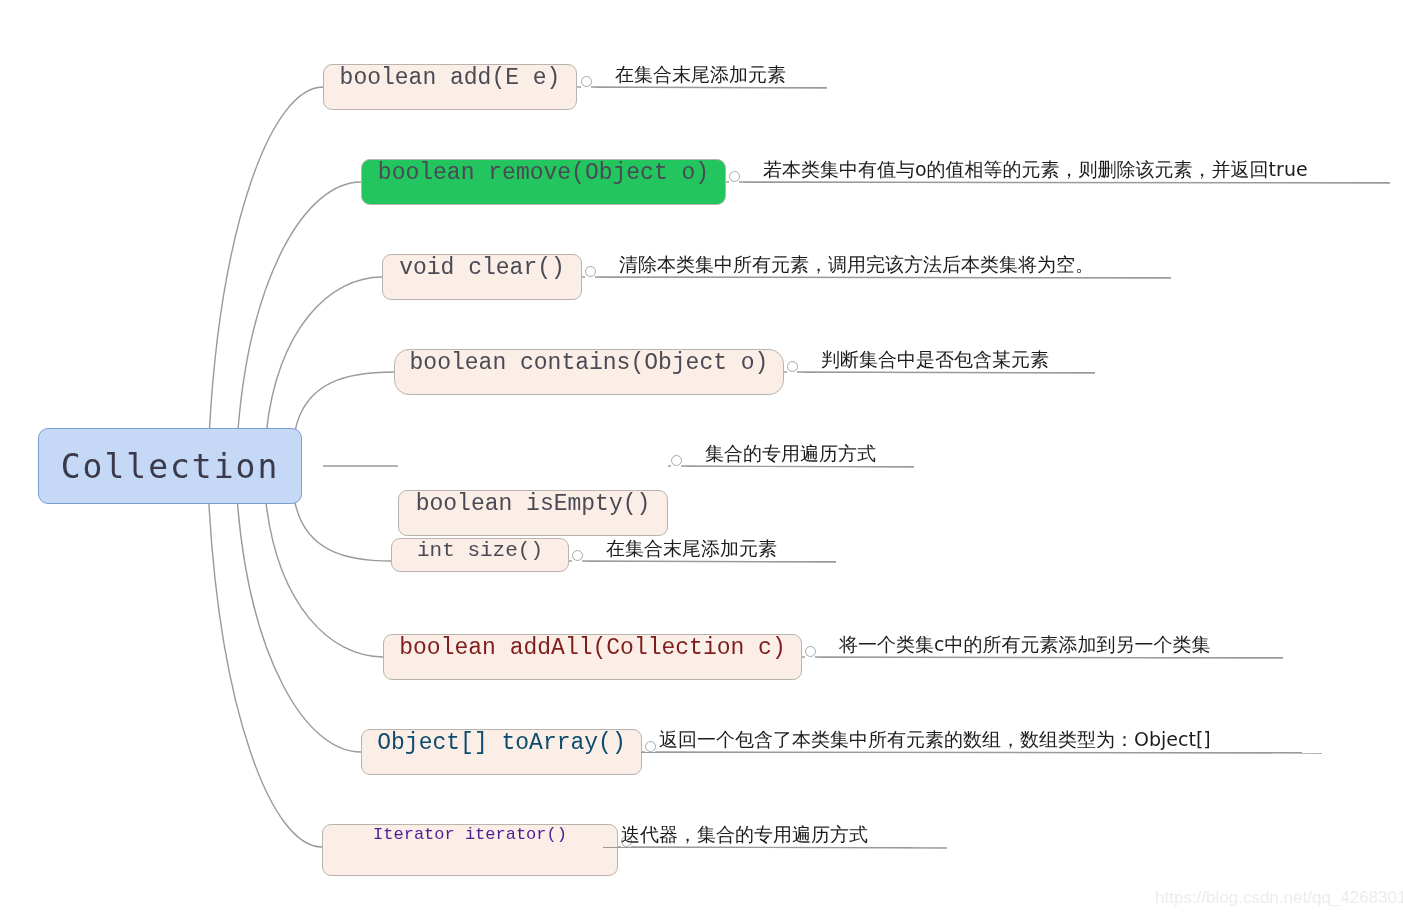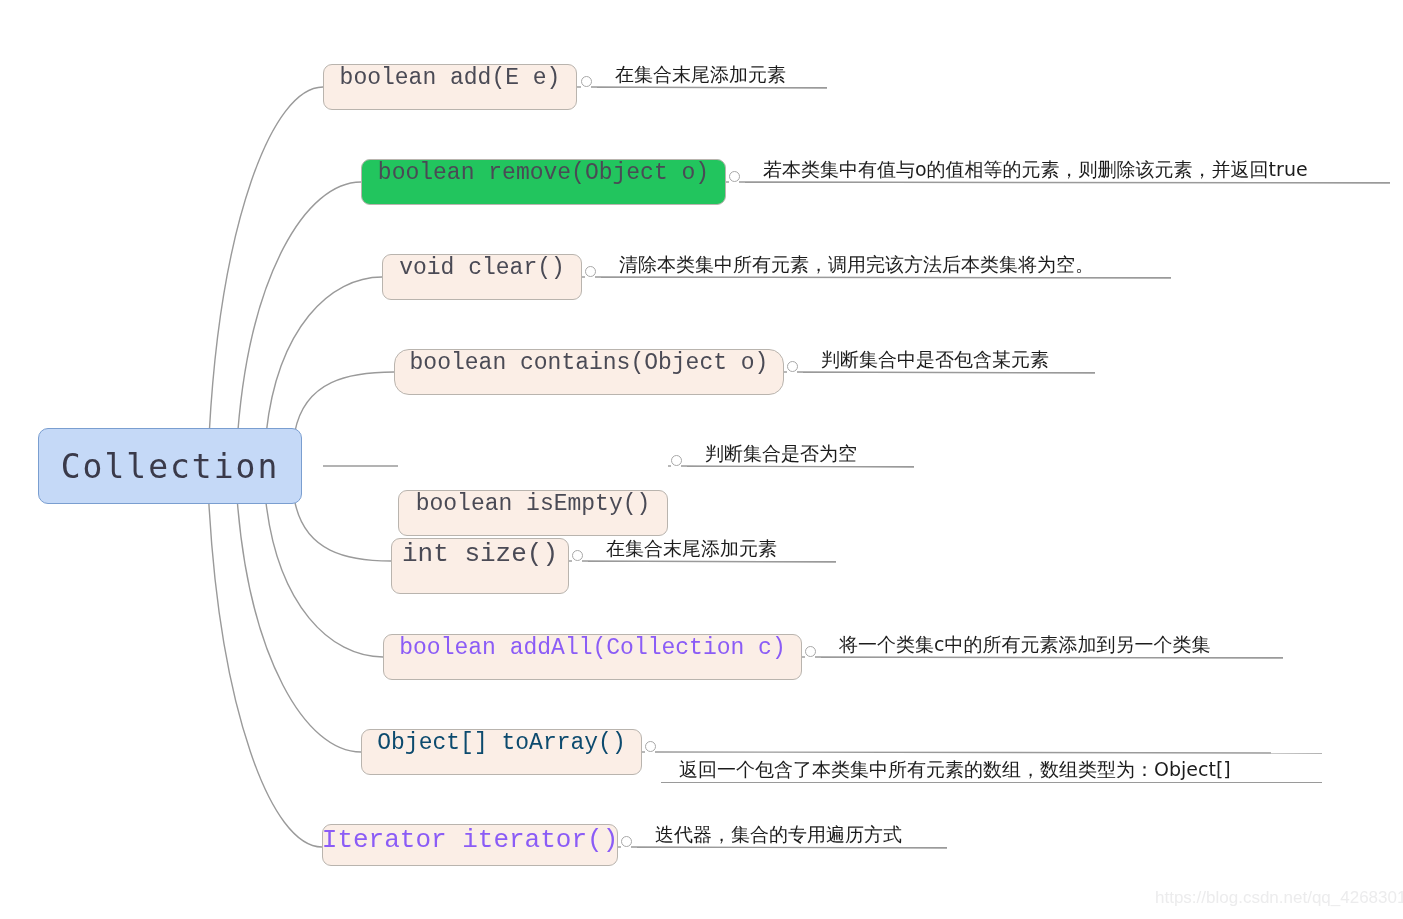--- a/index.html
+++ b/index.html
@@ -177,52 +177,52 @@
       <div class="connector-dot" style="left: 787px; top: 361px;"></div>
       <div class="note" style="left: 803px; top: 340px; width: 292px; height: 33px;">
         <div class="note-text">判断集合中是否包含某元素</div>
         <div class="note-rule" style="width: 292px; background: rgb(154, 154, 154);"></div>
       </div>
       <div class="method-node" style="left: 398px; top: 443px; width: 270px; height: 46px; background: rgb(251, 238, 230); border-color: rgb(185, 180, 174); color: rgb(74, 74, 85); font-size: 23px; margin-top: 47px;">
         <span>boolean isEmpty()</span>
       </div>
       <div class="connector-dot" style="left: 671px; top: 455px;"></div>
       <div class="note" style="left: 687px; top: 434px; width: 227px; height: 33px;">
-        <div class="note-text">判断集合是否为空</div>
+        <div class="note-text">集合的专用遍历方式</div>
         <div class="note-rule" style="width: 227px; background: rgb(154, 154, 154);"></div>
       </div>
-      <div class="method-node" style="left: 391px; top: 538px; width: 178px; height: 56px; background: rgb(251, 238, 230); border-color: rgb(185, 180, 174); color: rgb(74, 74, 85); font-size: 26px;">
+      <div class="method-node" style="left: 391px; top: 538px; width: 178px; height: 34px; background: rgb(251, 238, 230); border-color: rgb(185, 180, 174); color: rgb(74, 74, 85); font-size: 21px;">
         <span>int size()</span>
       </div>
       <div class="connector-dot" style="left: 572px; top: 550px;"></div>
       <div class="note" style="left: 588px; top: 529px; width: 248px; height: 33px;">
         <div class="note-text">在集合末尾添加元素</div>
         <div class="note-rule" style="width: 248px; background: rgb(154, 154, 154);"></div>
       </div>
-      <div class="method-node" style="left: 383px; top: 634px; width: 419px; height: 46px; background: rgb(251, 238, 230); border-color: rgb(185, 180, 174); color: #8b5cf6; font-size: 23px;">
+      <div class="method-node" style="left: 383px; top: 634px; width: 419px; height: 46px; background: rgb(251, 238, 230); border-color: rgb(185, 180, 174); color: #7f1d1d; font-size: 23px;">
         <span>boolean addAll(Collection c)</span>
       </div>
       <div class="connector-dot" style="left: 805px; top: 646px;"></div>
       <div class="note" style="left: 821px; top: 625px; width: 462px; height: 33px;">
         <div class="note-text">将一个类集c中的所有元素添加到另一个类集</div>
         <div class="note-rule" style="width: 462px; background: rgb(154, 154, 154);"></div>
       </div>
       <div class="method-node" style="left: 361px; top: 729px; width: 281px; height: 46px; background: rgb(251, 238, 230); border-color: rgb(185, 180, 174); color: #0c4a6e; font-size: 23px;">
         <span>Object[] toArray()</span>
       </div>
       <div class="connector-dot" style="left: 645px; top: 741px;"></div>
-      <div class="note" style="left: 661px; top: 720px; width: 661px; height: 33px; margin-top: 30px;">
+      <div class="note" style="left: 641px; top: 720px; width: 661px; height: 33px;">
         <div class="note-text">返回一个包含了本类集中所有元素的数组，数组类型为：Object[]</div>
         <div class="note-rule" style="width: 661px; background: rgb(154, 154, 154);"></div>
       </div>
-      <div class="method-node" style="left: 322px; top: 824px; width: 296px; height: 42px; background: rgb(251, 238, 230); border-color: rgb(185, 180, 174); color: #8b5cf6; font-size: 26px;">
+      <div class="method-node" style="left: 322px; top: 824px; width: 296px; height: 52px; background: rgb(251, 238, 230); border-color: rgb(185, 180, 174); color: #4c1d95; font-size: 17px;">
         <span>Iterator iterator()</span>
       </div>
       <div class="connector-dot" style="left: 621px; top: 836px;"></div>
-      <div class="note" style="left: 637px; top: 815px; width: 310px; height: 33px; text-decoration: underline;">
+      <div class="note" style="left: 603px; top: 815px; width: 310px; height: 33px; text-decoration: underline;">
         <div class="note-text">迭代器，集合的专用遍历方式</div>
         <div class="note-rule" style="width: 310px; background: rgb(154, 154, 154);"></div>
       </div>
     </div>
 
   <div class="watermark" style="left: 1155px; top: 888px;">https://blog.csdn.net/qq_42683011</div>
 
 </div>
 
 </body></html>

